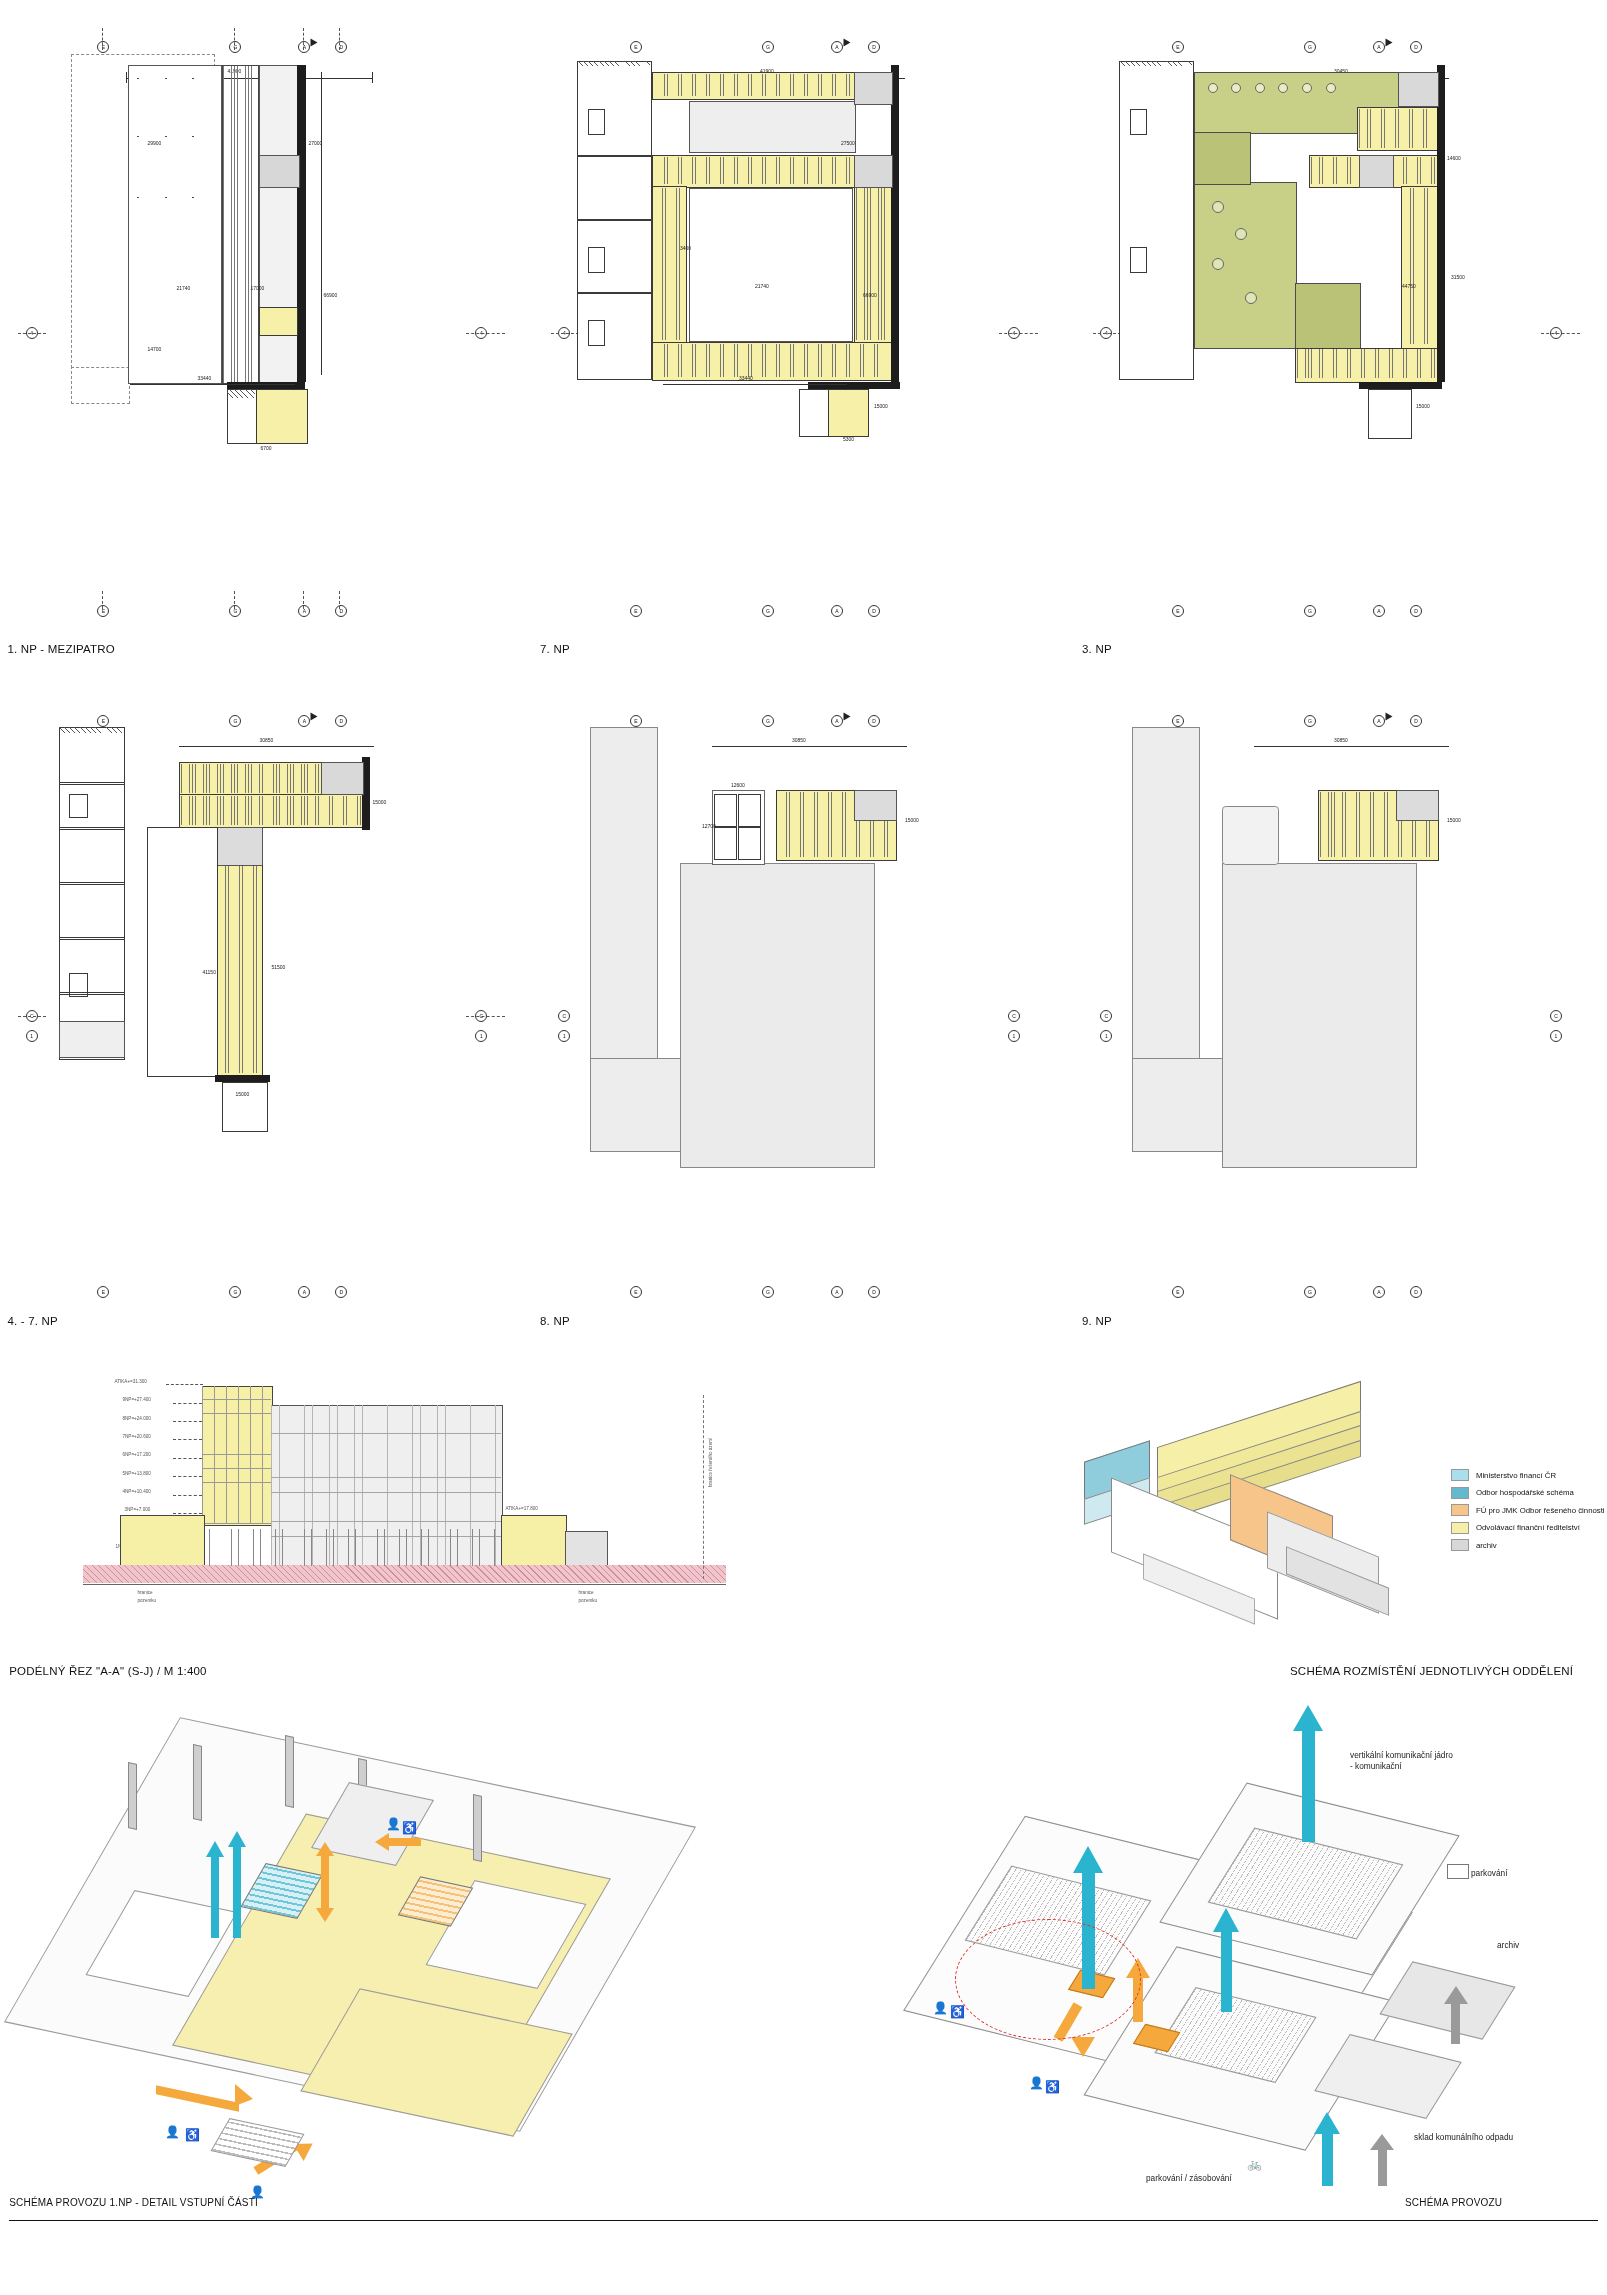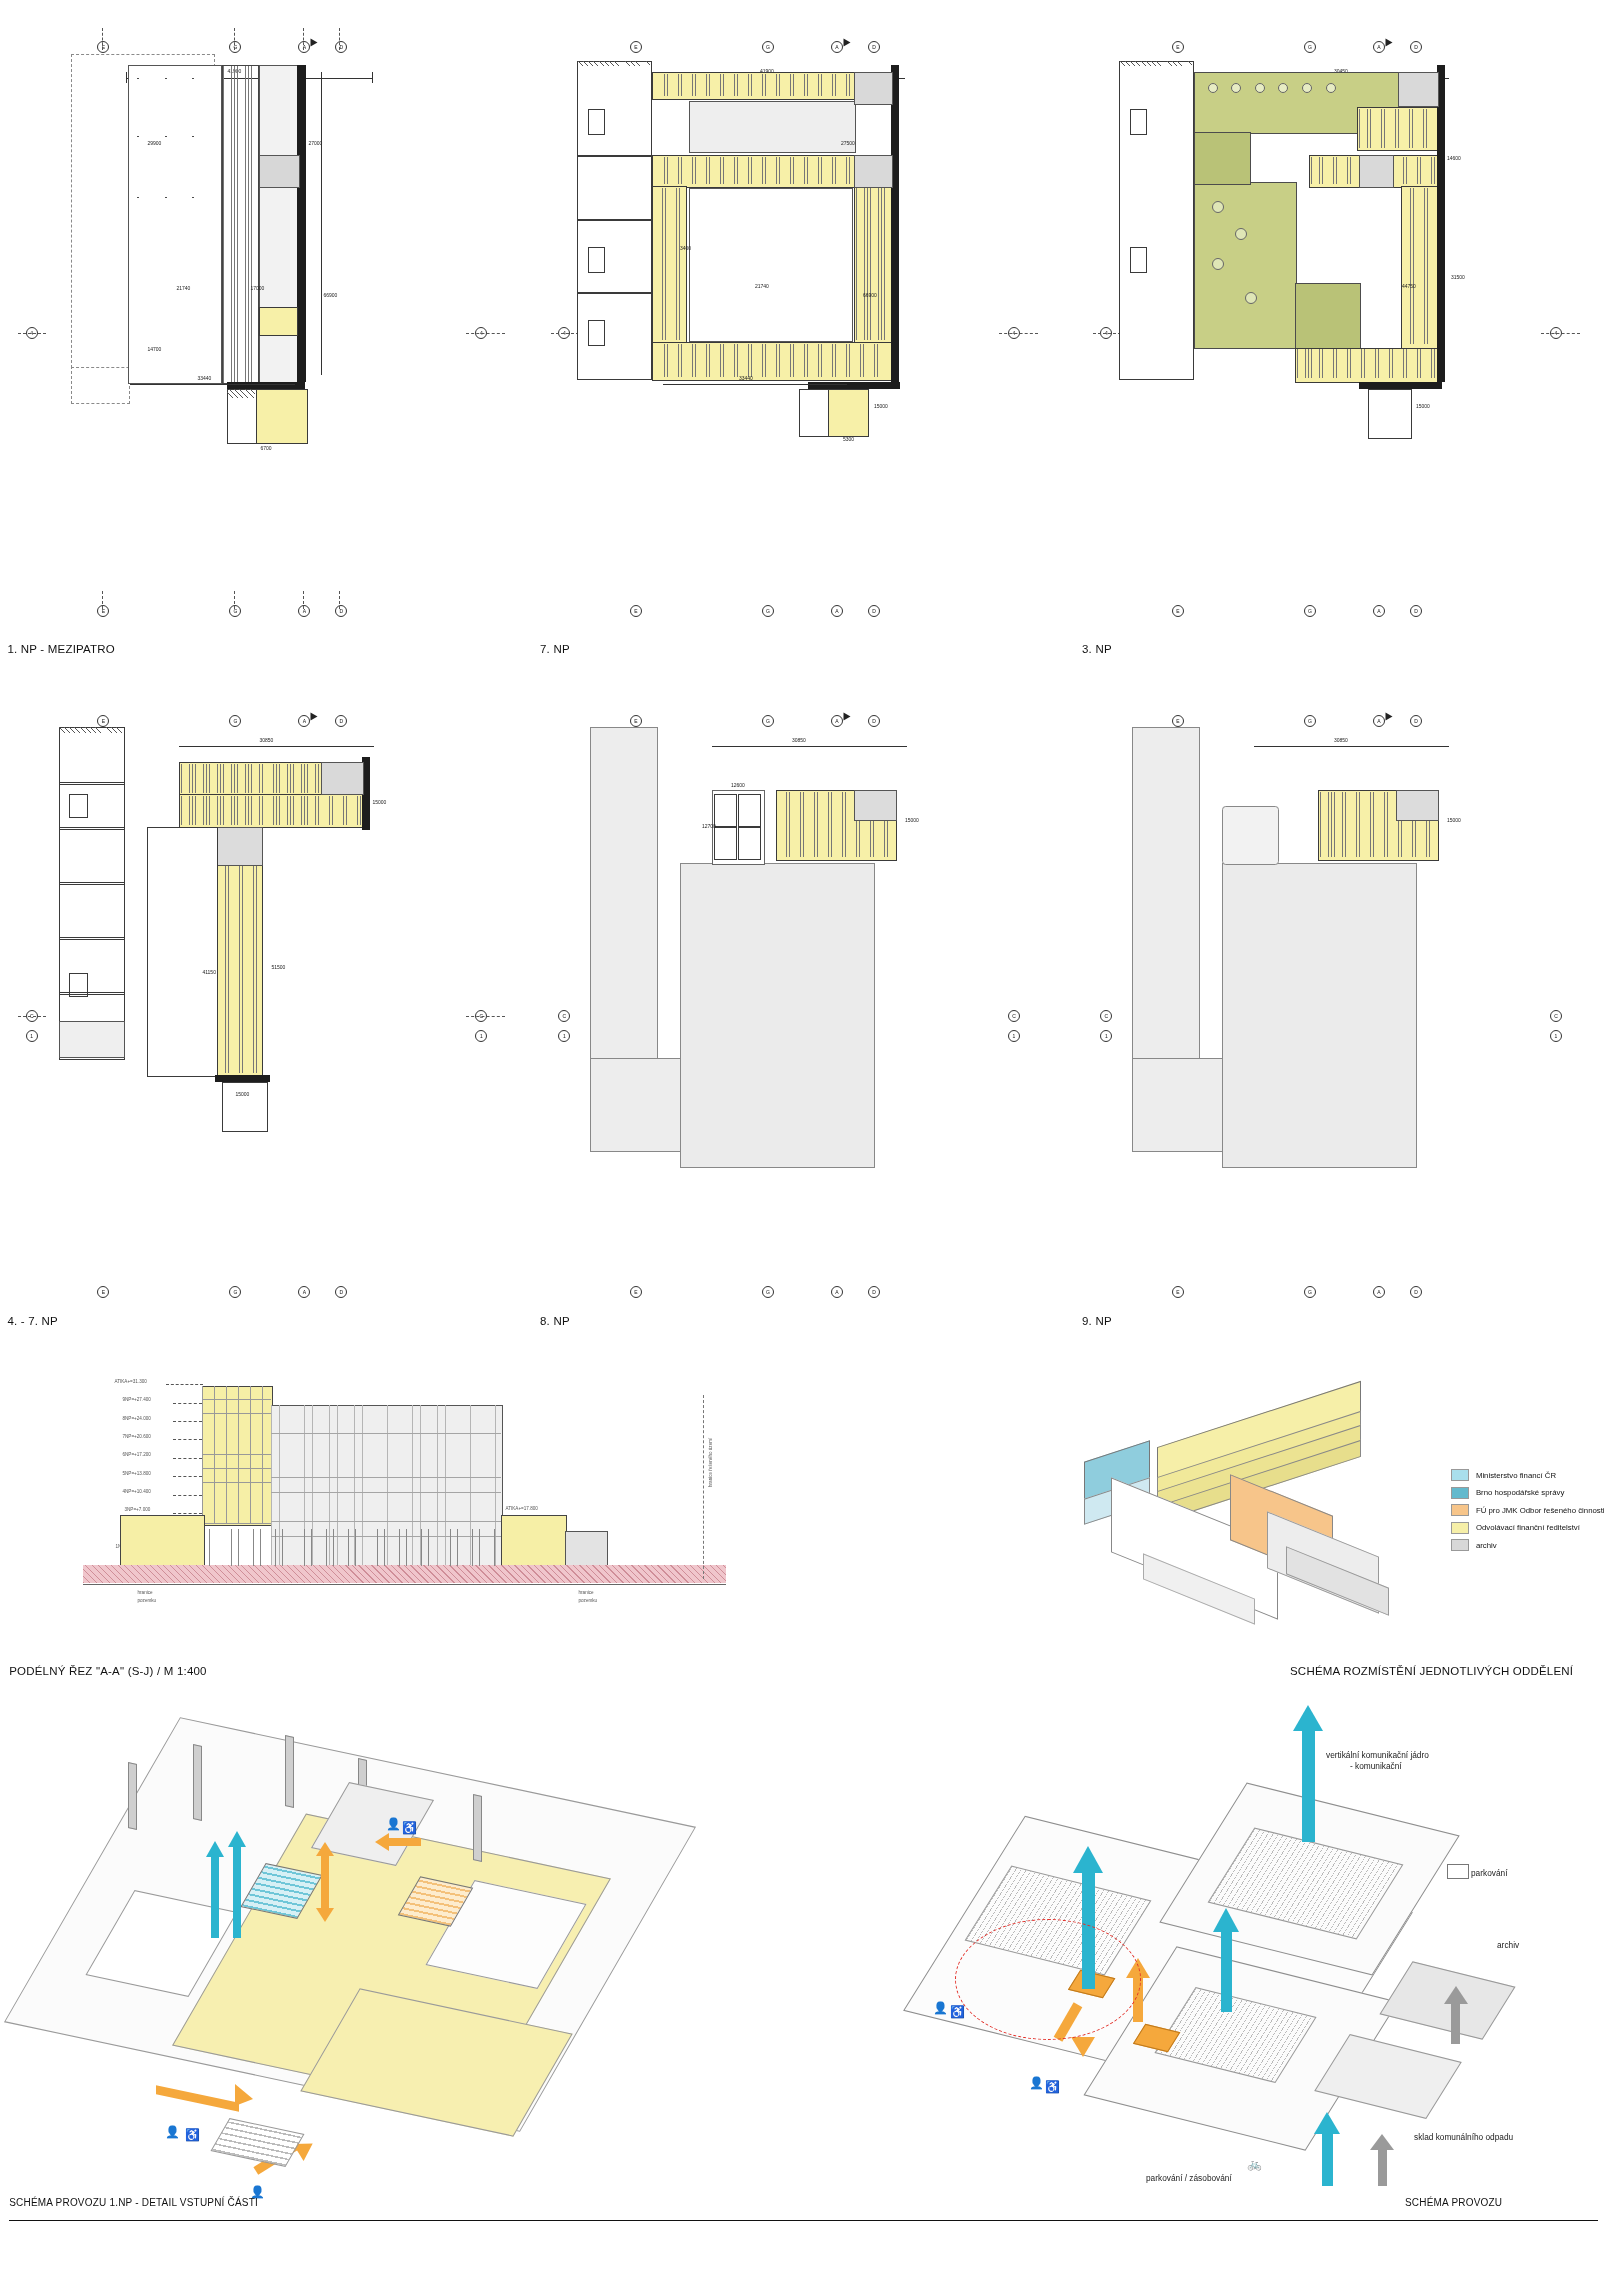--- a/index.html
+++ b/index.html
@@ -457,21 +457,21 @@
     <div style="position:absolute;left:87px;top:180px;width:110px;height:24px;background:#f0f0f0;border:0.6px solid #aaa;transform:skewY(22deg);"></div>
   </div>
 
   <div class="plan" style="left:1451px;top:1469px;width:156px;height:101px;">
     <div class="legrow">
         <span class="legsw" style="background:#a9dfec;"></span>
         <span class="legtx">Ministerstvo financí ČR</span>
       </div>
     <div class="legrow">
         <span class="legsw" style="background:#63b9cd;"></span>
-        <span class="legtx">Brno hospodářské správy</span>
+        <span class="legtx">Odbor hospodářské schéma</span>
       </div>
     <div class="legrow">
         <span class="legsw" style="background:#f7c58a;"></span>
         <span class="legtx">FÚ pro JMK Odbor řešeného činnosti</span>
       </div>
     <div class="legrow">
         <span class="legsw" style="background:#f6efa8;"></span>
         <span class="legtx">Odvolávací finanční ředitelství</span>
       </div>
     <div class="legrow">
@@ -558,21 +558,21 @@
     <div style="position:absolute;left:470px;top:435px;width:0;height:0;border-left:12px solid transparent;border-right:12px solid transparent;border-bottom:16.5px solid #9a9a9a;"></div>
 
     <div class="dashcircle" style="left:55px;top:220px;width:184px;height:119px;"></div>
 
     <div class="person" style="left:33px;top:303px;">👤</div>
     <div class="person" style="left:50px;top:307px;">♿</div>
     <div class="person" style="left:129px;top:378px;">👤</div>
     <div class="person" style="left:145px;top:382px;">♿</div>
     <div class="person" style="left:347px;top:459px;">🚲</div>
 
-    <div class="capsmall" style="position:absolute;left:426px;top:51px;font-size:8.3px;text-align:center;">vertikální komunikační jádro</div>
+    <div class="capsmall" style="position:absolute;left:450px;top:51px;font-size:8.3px;text-align:center;">vertikální komunikační jádro</div>
     <div class="capsmall" style="position:absolute;left:450px;top:62px;font-size:8.3px;">- komunikační</div>
     <div class="capsmall" style="position:absolute;left:571px;top:169px;font-size:8.3px;">parkování</div>
     <div class="capsmall" style="position:absolute;left:597px;top:241px;font-size:8.3px;">archiv</div>
     <div class="capsmall" style="position:absolute;left:514px;top:433px;font-size:8.3px;">sklad komunálního odpadu</div>
     <div class="capsmall" style="position:absolute;left:246px;top:474px;font-size:8.3px;">parkování / zásobování</div>
 
     <div style="position:absolute;left:547px;top:165px;width:20px;height:13px;border:0.9px solid #777;background:#fff;"></div>
   </div>
   <div class="cap" style="position:absolute;left:1405px;top:2197px;font-size:10px;">SCHÉMA PROVOZU</div>
 

